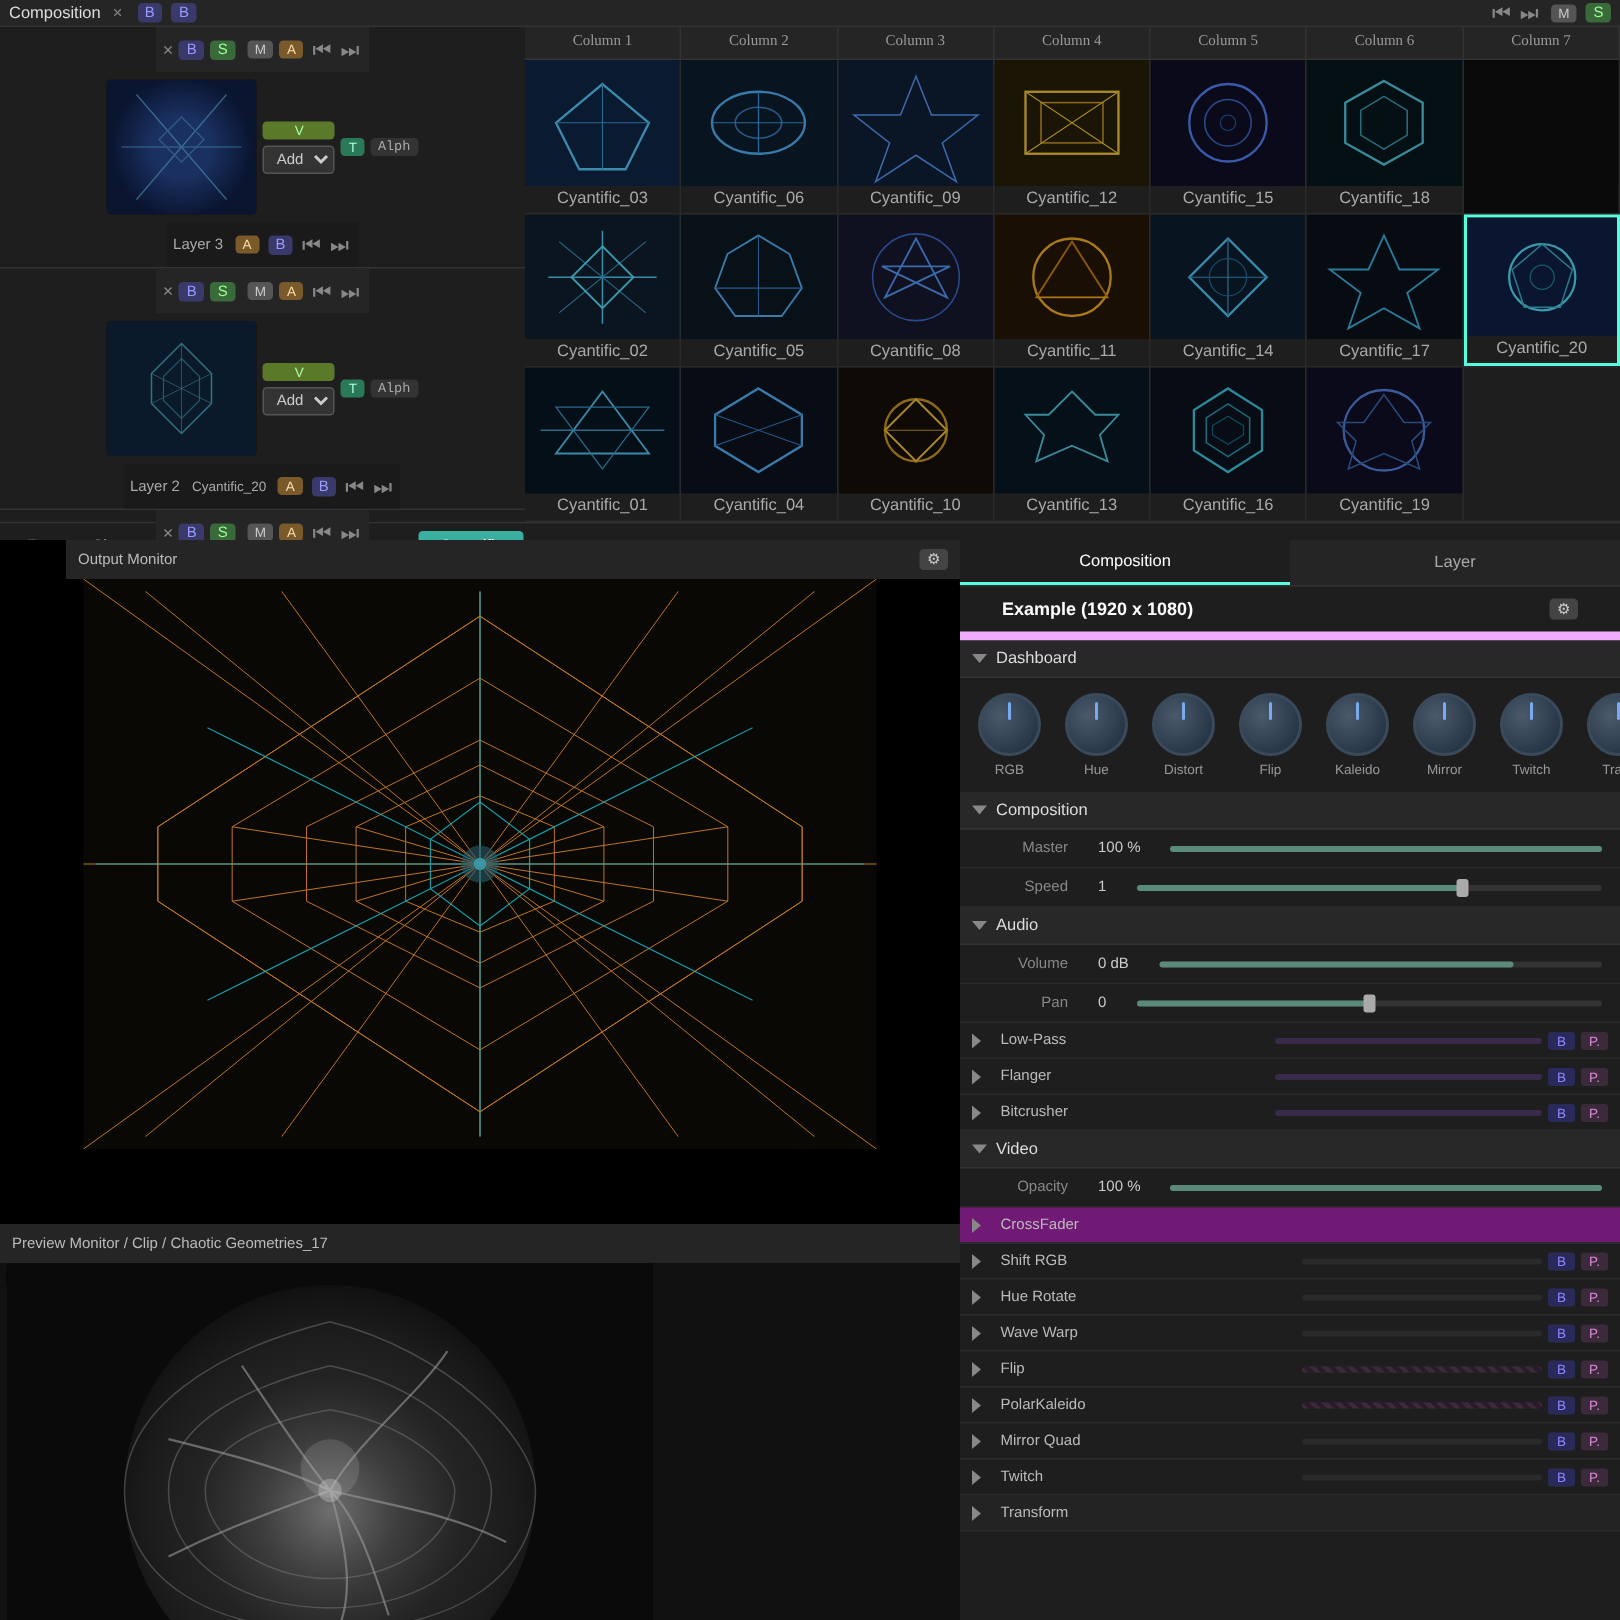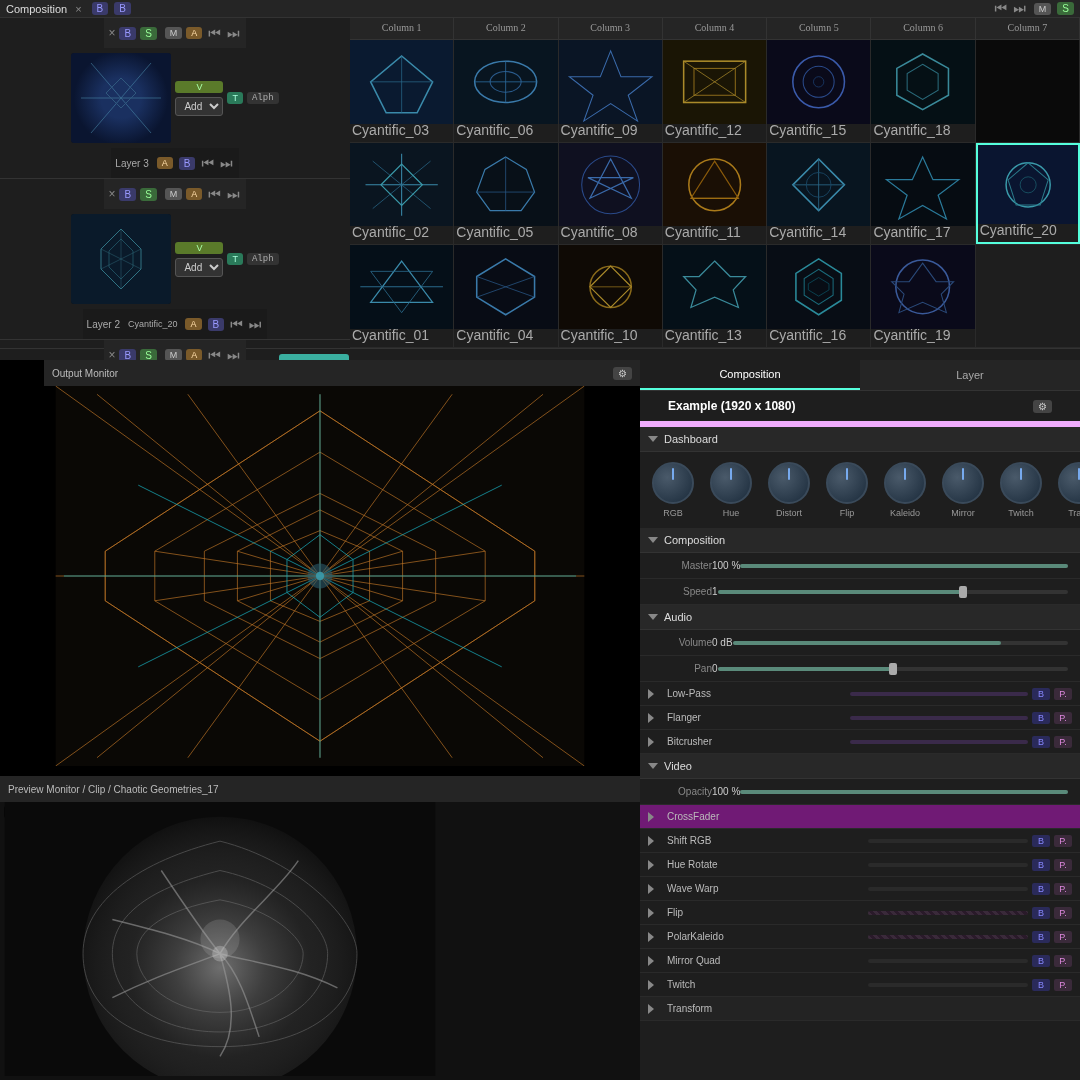--- a/index.html
+++ b/index.html
@@ -195,23 +195,23 @@
 
     .clip-thumb {
       position: absolute;
       top: 0; left: 0; right: 0; bottom: 18px;
       background: #111;
     }
 
     .clip-label {
       position: relative;
       z-index: 1;
-      font-size: 14px;
+      font-size: 11px;
       color: #aaa;
-      text-align: left;
+      text-align: center;
       width: 100%;
       padding: 0 2px;
       white-space: nowrap;
       overflow: hidden;
       text-overflow: ellipsis;
     }
 
     
     .toolbar {
       display: flex;
@@ -422,21 +422,21 @@
       font-size: 9px;
       color: #999;
       text-align: center;
     }
 
     .prop-row {
       display: flex;
       align-items: center;
       padding: 4px 12px;
       border-bottom: 1px solid #2a2a2a;
-      gap: 0;
+      gap: 20px;
       min-height: 26px;
     }
 
     .prop-label {
       color: #888;
       font-size: 10px;
       width: 60px;
       flex-shrink: 0;
       text-align: right;
     }
@@ -1032,21 +1032,21 @@
           <line x1="320" y1="230" x2="10" y2="230"></line>
           <line x1="320" y1="230" x2="630" y2="230"></line>
           <polygon points="320,180 360,210 360,250 320,280 280,250 280,210"></polygon>
         </g>
 
         <circle cx="320" cy="230" r="15" fill="#2a5a6a" opacity="0.6"></circle>
         <circle cx="320" cy="230" r="5" fill="#3a9aaa" opacity="0.9"></circle>
       </svg>
     </div>
 
-    <div class="preview-monitor" style="height:304px; position:relative; background:#111;">
+    <div class="preview-monitor" style="height:264px; position:relative; background:#111;">
       <div class="preview-monitor-header">
         <span style="color:#bbb; font-size:10px;">Preview Monitor / Clip / Chaotic Geometries_17</span>
       </div>
       <span class="fps-badge">FPS: 24</span>
 
       <svg viewBox="0 0 440 280" style="position:absolute;top:26px;left:0;width:440px;height:274px;" xmlns="http://www.w3.org/2000/svg">
         <rect width="440" height="280" fill="#0a0a0a"></rect>
         <defs>
           <radialGradient id="swirl1" cx="50%" cy="55%" r="55%">
             <stop offset="0%" stop-color="#888" stop-opacity="0.8"></stop>

